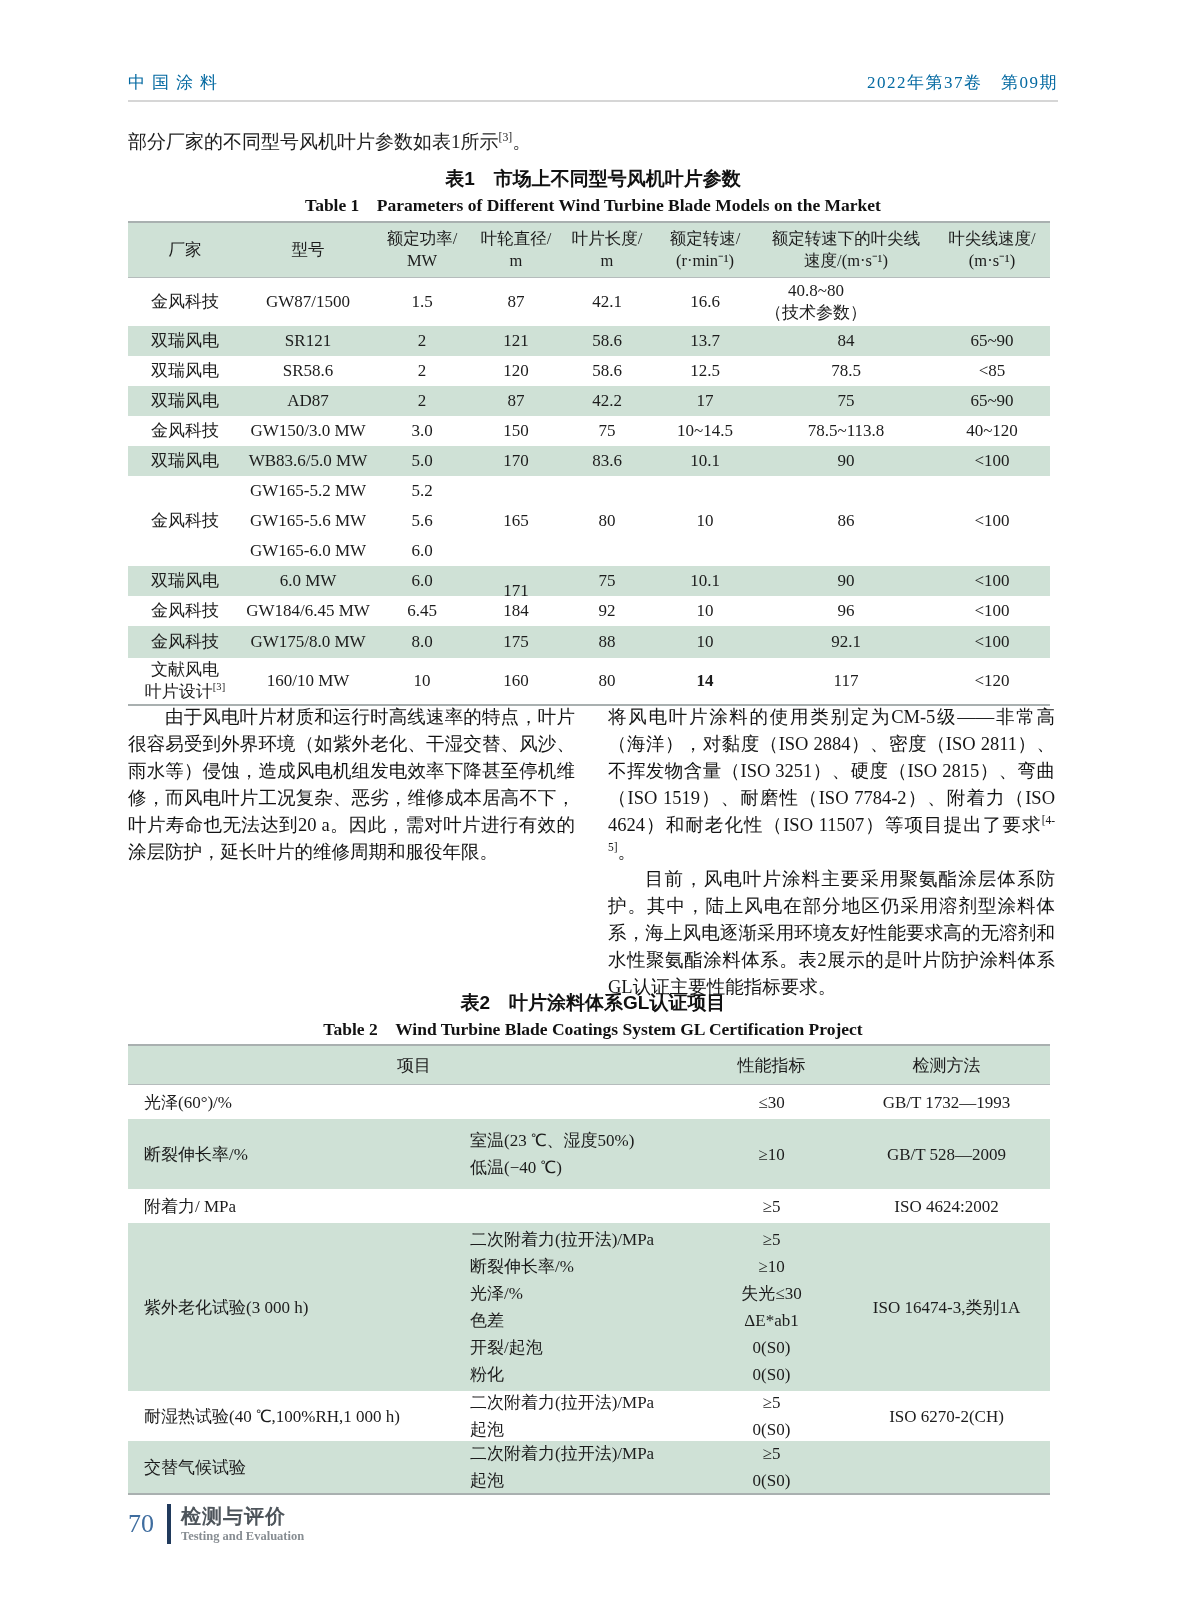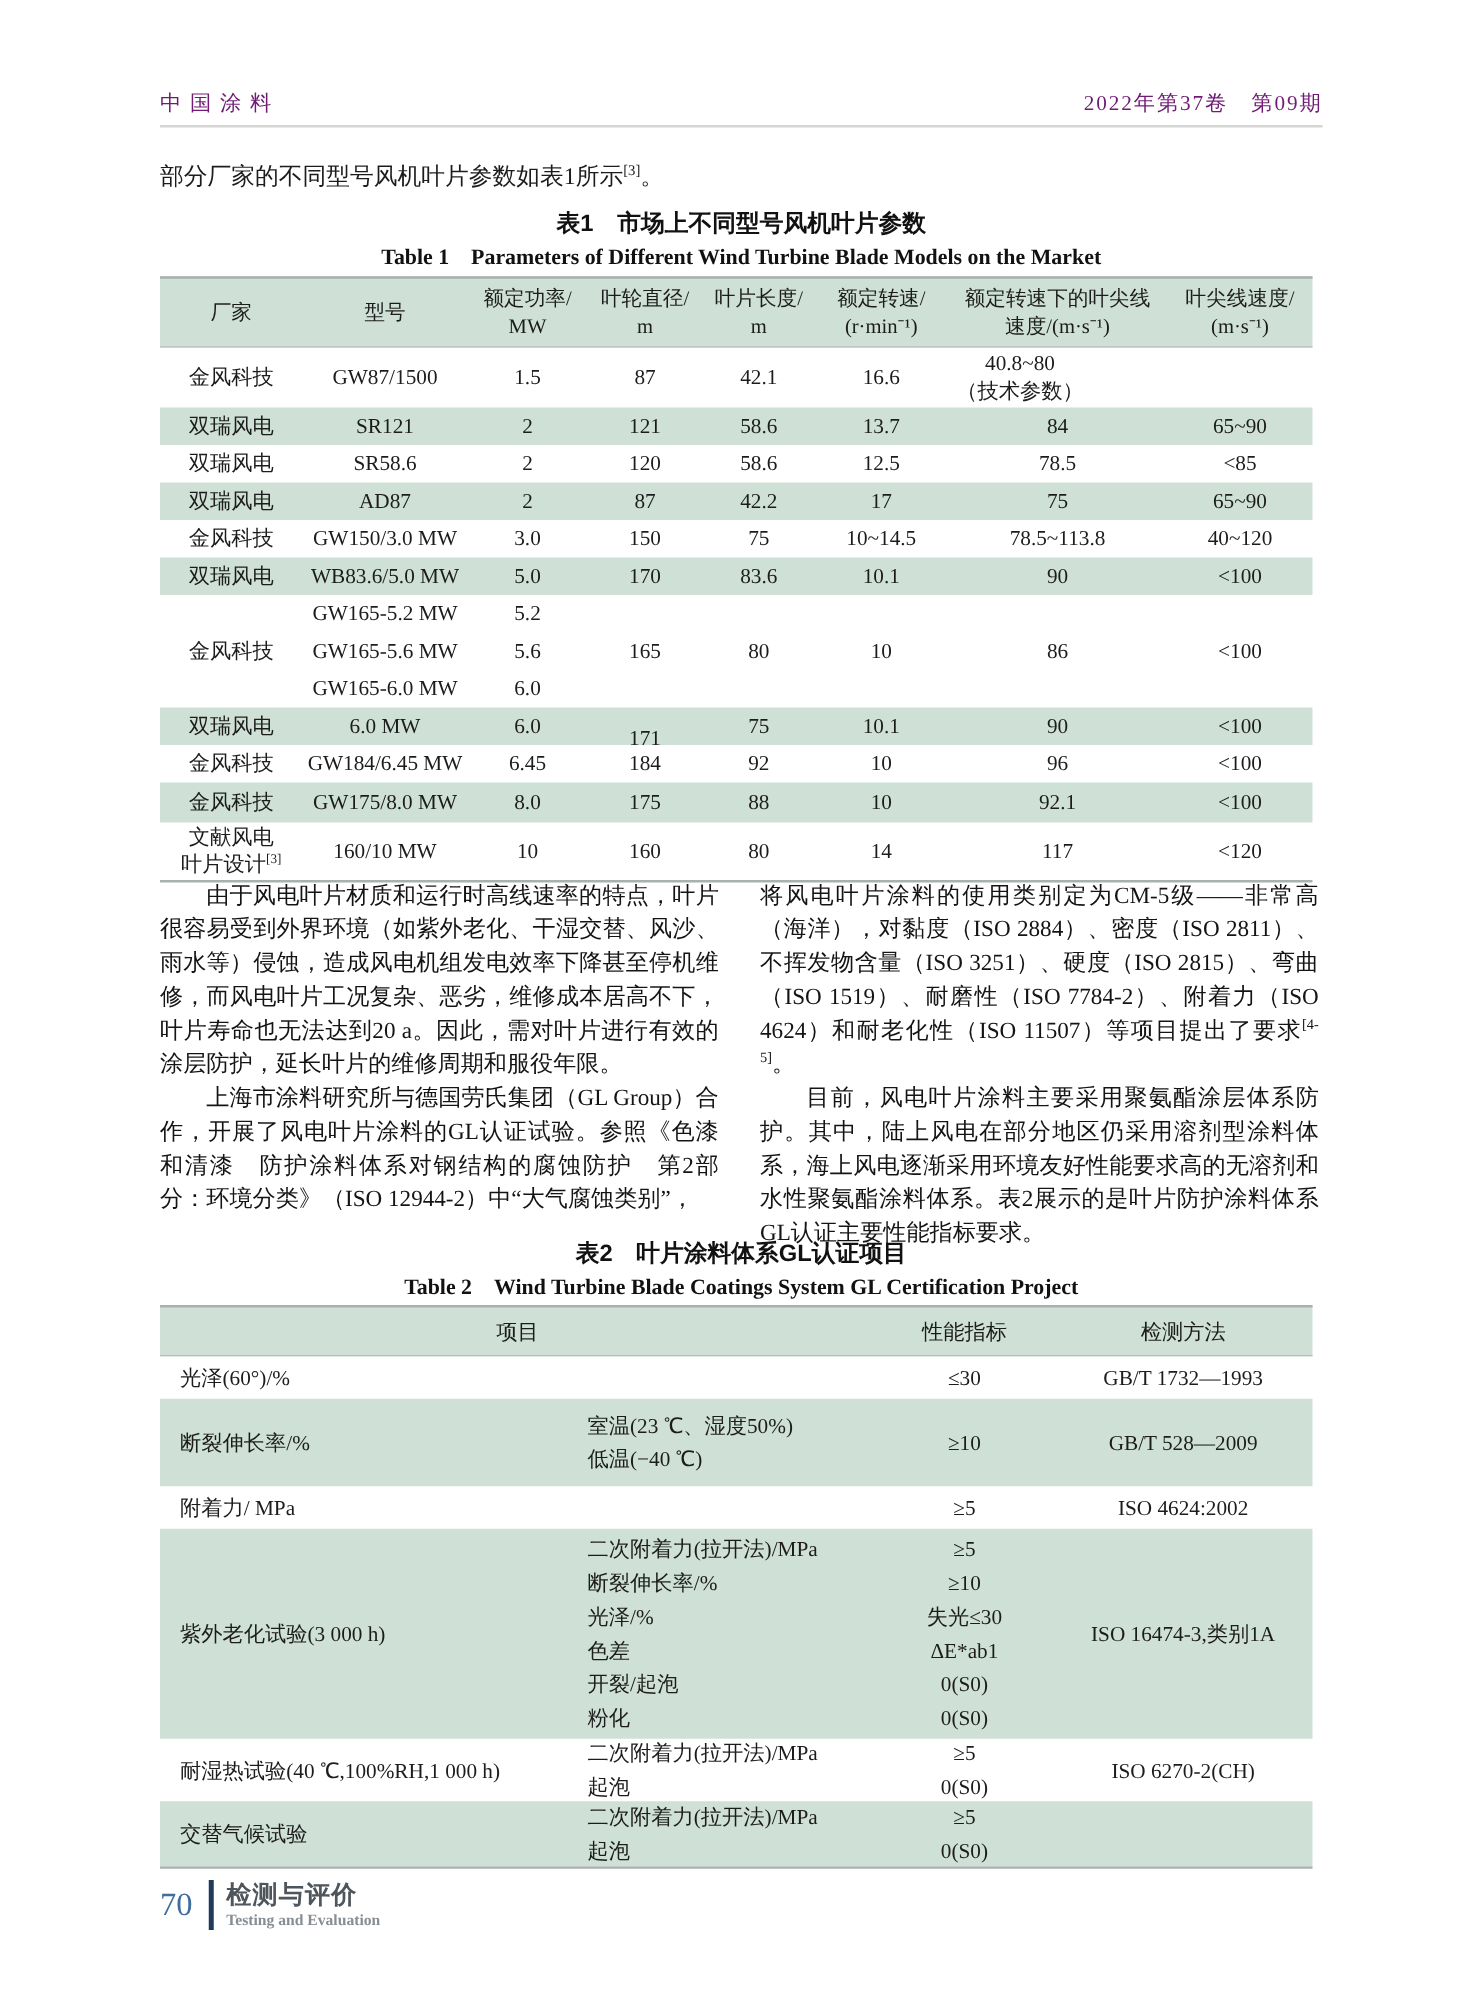--- a/index.html
+++ b/index.html
@@ -4,21 +4,21 @@
 <style>
   html,body{margin:0;padding:0;background:#ffffff;}
   .page{position:relative;width:1187px;height:1600px;background:#ffffff;overflow:hidden;
         font-family:"Liberation Serif",serif;color:#1c1c1c;}
   sup{font-size:0.62em;vertical-align:super;line-height:0;}
 
   
   .jheader{position:absolute;top:72px;left:128px;width:930px;height:30px;
            display:flex;justify-content:space-between;align-items:flex-end;
            border-bottom:2px solid #d6d6d6;padding-bottom:6px;box-sizing:border-box;
-           font-size:17px;color:#701a75;}
+           font-size:17px;color:#0369a1;}
   .jname{letter-spacing:7px;}
   .jissue{letter-spacing:1.5px;}
 
   
   .intro{position:absolute;top:128px;left:128px;width:930px;margin:0;
          font-size:19px;line-height:28px;}
 
   
   .t-title-cn{position:absolute;left:128px;width:930px;text-align:center;font-weight:bold;
               font-family:"Liberation Sans",sans-serif;font-size:19px;color:#111;}
@@ -392,35 +392,34 @@
         <div class="t1-cell" style="width: 96px;">
           <div style="line-height: 22px;">10</div>
         </div>
         <div class="t1-cell" style="width: 92px;">
           <div style="line-height: 22px;">160</div>
         </div>
         <div class="t1-cell" style="width: 90px;">
           <div style="line-height: 22px;">80</div>
         </div>
         <div class="t1-cell" style="width: 106px;">
-          <div style="line-height: 22px;">14</div>
+          <div style="line-height: 22px; font-weight: bold;">14</div>
         </div>
         <div class="t1-cell" style="width: 176px;">
           <div style="line-height: 22px;">117</div>
         </div>
         <div class="t1-cell" style="width: 116px;">
           <div style="line-height: 22px;">&lt;120</div>
         </div>
       </div>
     </div>
 
   <div class="body-cols">
     <div class="bcol">
         <p class="para ind">由于风电叶片材质和运行时高线速率的特点，叶片很容易受到外界环境（如紫外老化、干湿交替、风沙、雨水等）侵蚀，造成风电机组发电效率下降甚至停机维修，而风电叶片工况复杂、恶劣，维修成本居高不下，叶片寿命也无法达到20 a。因此，需对叶片进行有效的涂层防护，延长叶片的维修周期和服役年限。</p>
-        <p class="para ind">上海市涂料研究所与德国劳氏集团（GL Group）合作，开展了风电叶片涂料的GL认证试验。参照《色漆和清漆　防护涂料体系对钢结构的腐蚀防护　第2部分：环境分类》（ISO 12944-2）中“大气腐蚀类别”，</p>
       </div>
     <div class="bcol">
         <p class="para">将风电叶片涂料的使用类别定为CM-5级——非常高（海洋），对黏度（ISO 2884）、密度（ISO 2811）、不挥发物含量（ISO 3251）、硬度（ISO 2815）、弯曲（ISO 1519）、耐磨性（ISO 7784-2）、附着力（ISO 4624）和耐老化性（ISO 11507）等项目提出了要求<sup>[4-5]</sup>。</p>
         <p class="para ind">目前，风电叶片涂料主要采用聚氨酯涂层体系防护。其中，陆上风电在部分地区仍采用溶剂型涂料体系，海上风电逐渐采用环境友好性能要求高的无溶剂和水性聚氨酯涂料体系。表2展示的是叶片防护涂料体系GL认证主要性能指标要求。</p>
       </div>
   </div>
 
   <div class="t-title-cn tt2cn">表2　叶片涂料体系GL认证项目</div>
   <div class="t-title-en tt2en">Table 2　Wind Turbine Blade Coatings System GL Certification Project</div>
 

